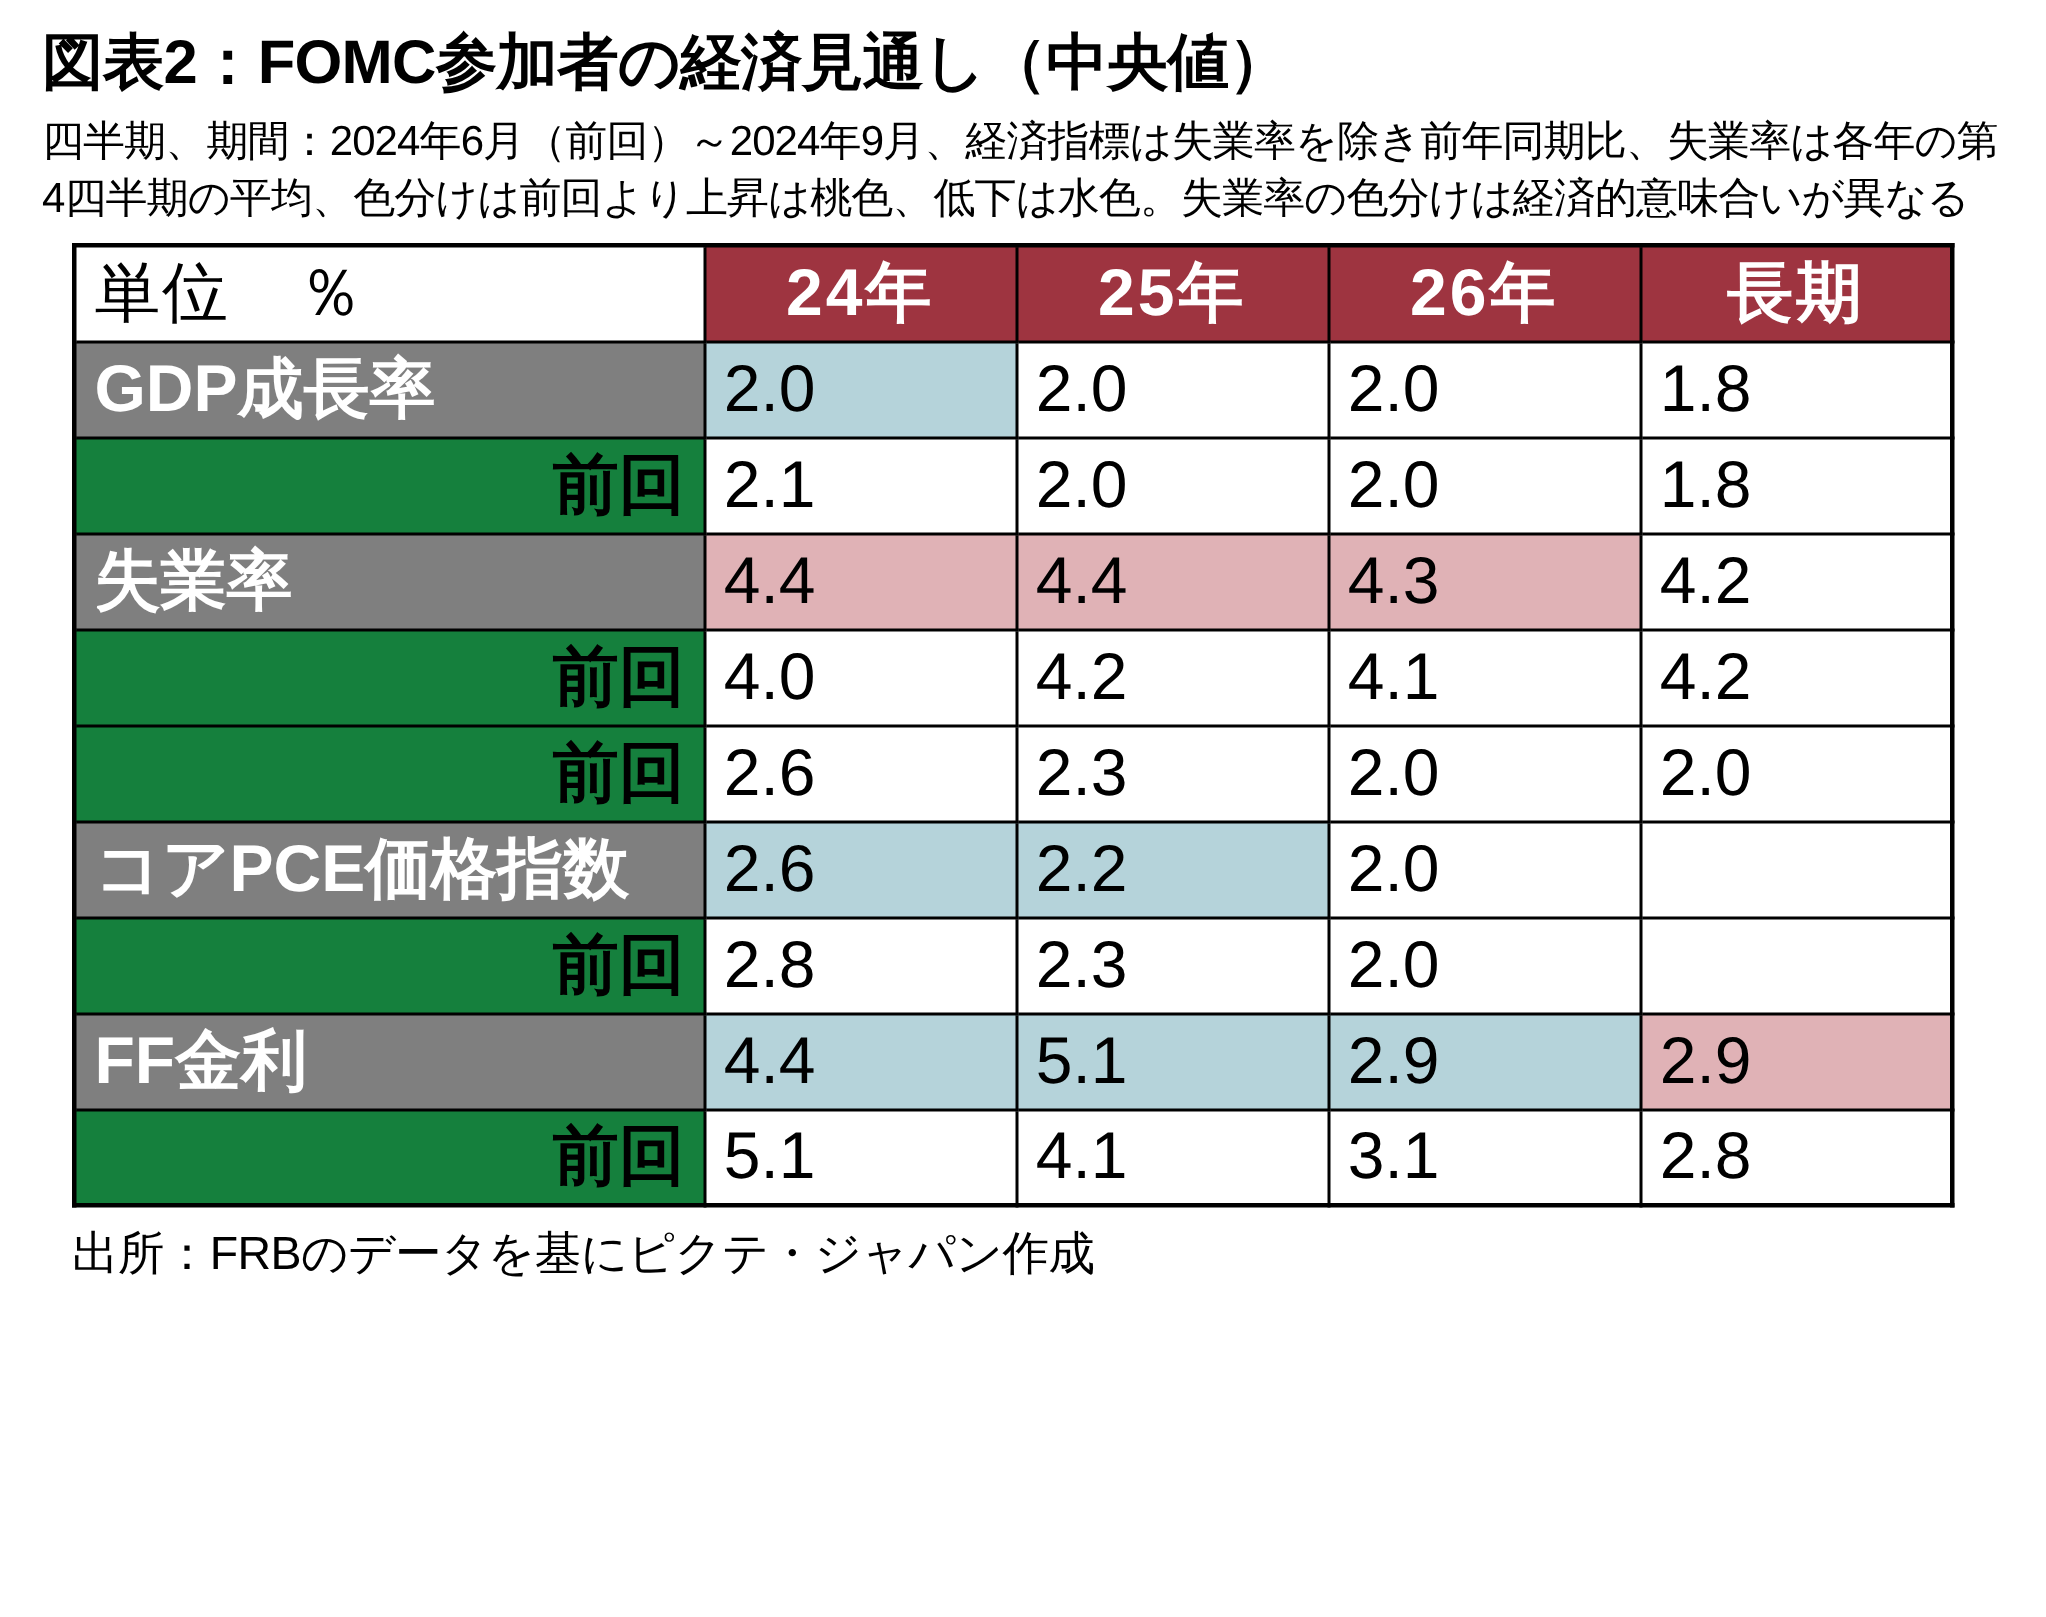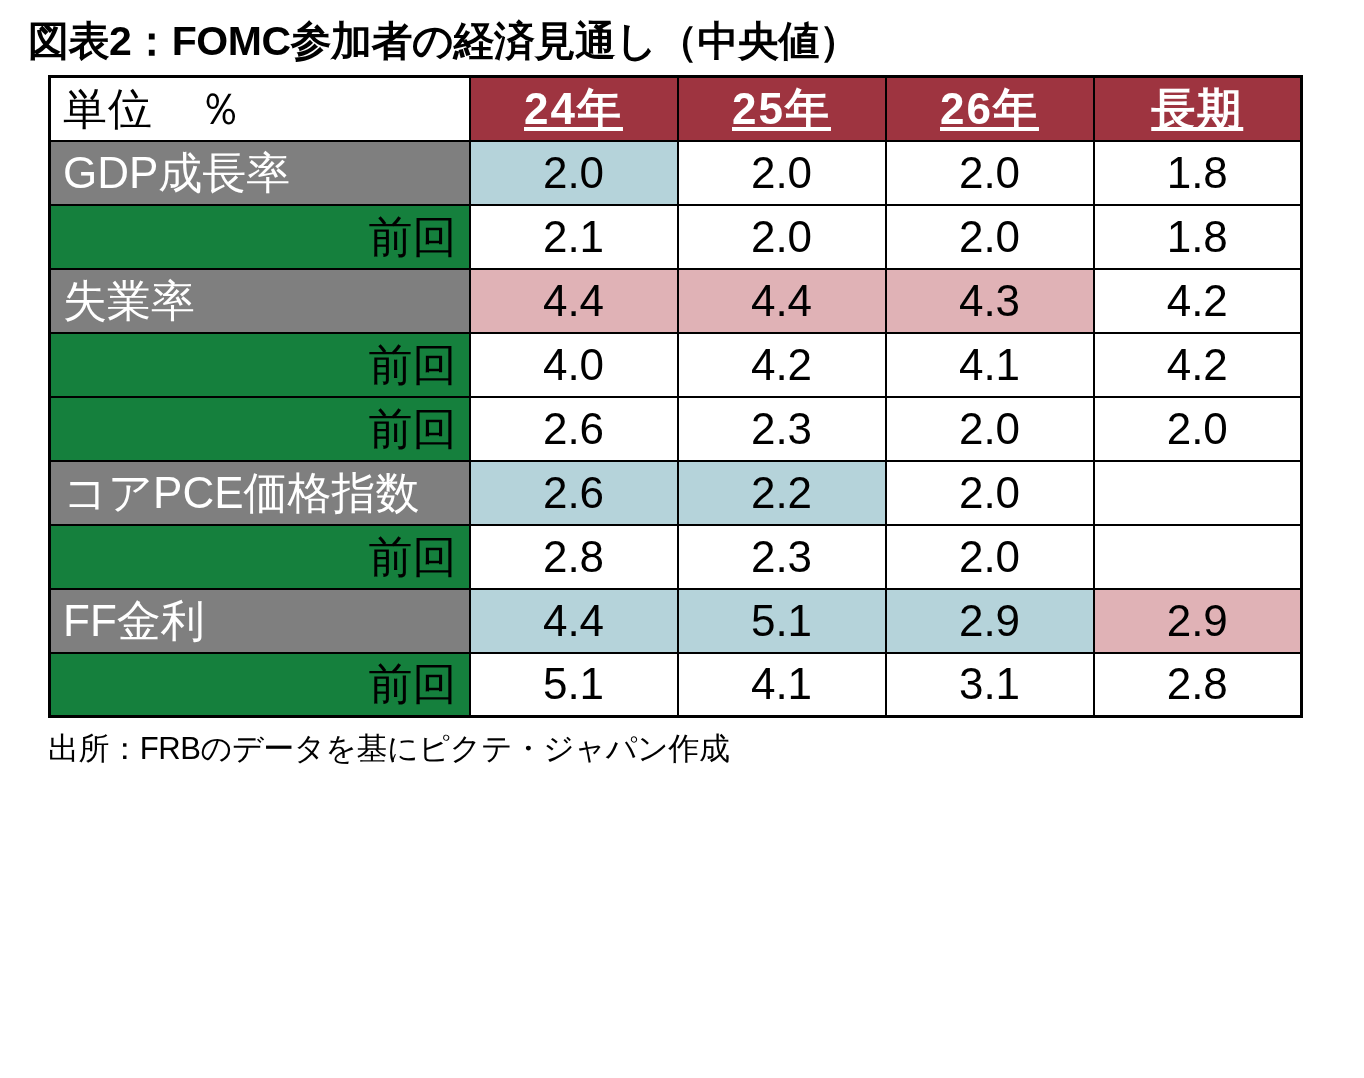--- a/index.html
+++ b/index.html
@@ -61,37 +61,36 @@
     font-weight: normal;
     letter-spacing: 1px;
   }
   .hdr-year {
     background: #9e3440;
     color: #ffffff;
     text-align: center;
     font-weight: bold;
     letter-spacing: 2px;
     font-size: 35px;
-    text-decoration: underline;
   }
   td.rowlabel {
     background: #7f7f7f;
     color: #ffffff;
     text-align: left;
-    font-weight: normal;
+    font-weight: bold;
     letter-spacing: 0px;
     font-size: 34px;
   }
   td.rowlabel.prev {
     background: #15803d;
     color: #000000;
     text-align: right;
   }
   td.num {
-    text-align: center;
+    text-align: left;
     background: #ffffff;
     font-size: 35px;
     padding-right: 16px;
   }
   td.num.up    { background: #e0b2b6; }
   td.num.down  { background: #b5d3da; }
   td.num.blank { background: #ffffff; }
 
   .source {
     font-size: 31px;
@@ -99,20 +98,21 @@
     letter-spacing: -0.4px;
   }
 </style>
 </head>
 <body>
 
 <div class="page">
 
   <h1 class="title">図表2：FOMC参加者の経済見通し（中央値）</h1>
 
+  <p class="subtitle">四半期、期間：2024年6月（前回）～2024年9月、経済指標は失業率を除き前年同期比、失業率は各年の第4四半期の平均、色分けは前回より上昇は桃色、低下は水色。失業率の色分けは経済的意味合いが異なる</p>
 
   <table class="fomc">
     <colgroup>
       <col class="c-label">
       <col class="c-val">
       <col class="c-val">
       <col class="c-val">
       <col class="c-long">
     </colgroup>
     <thead>

